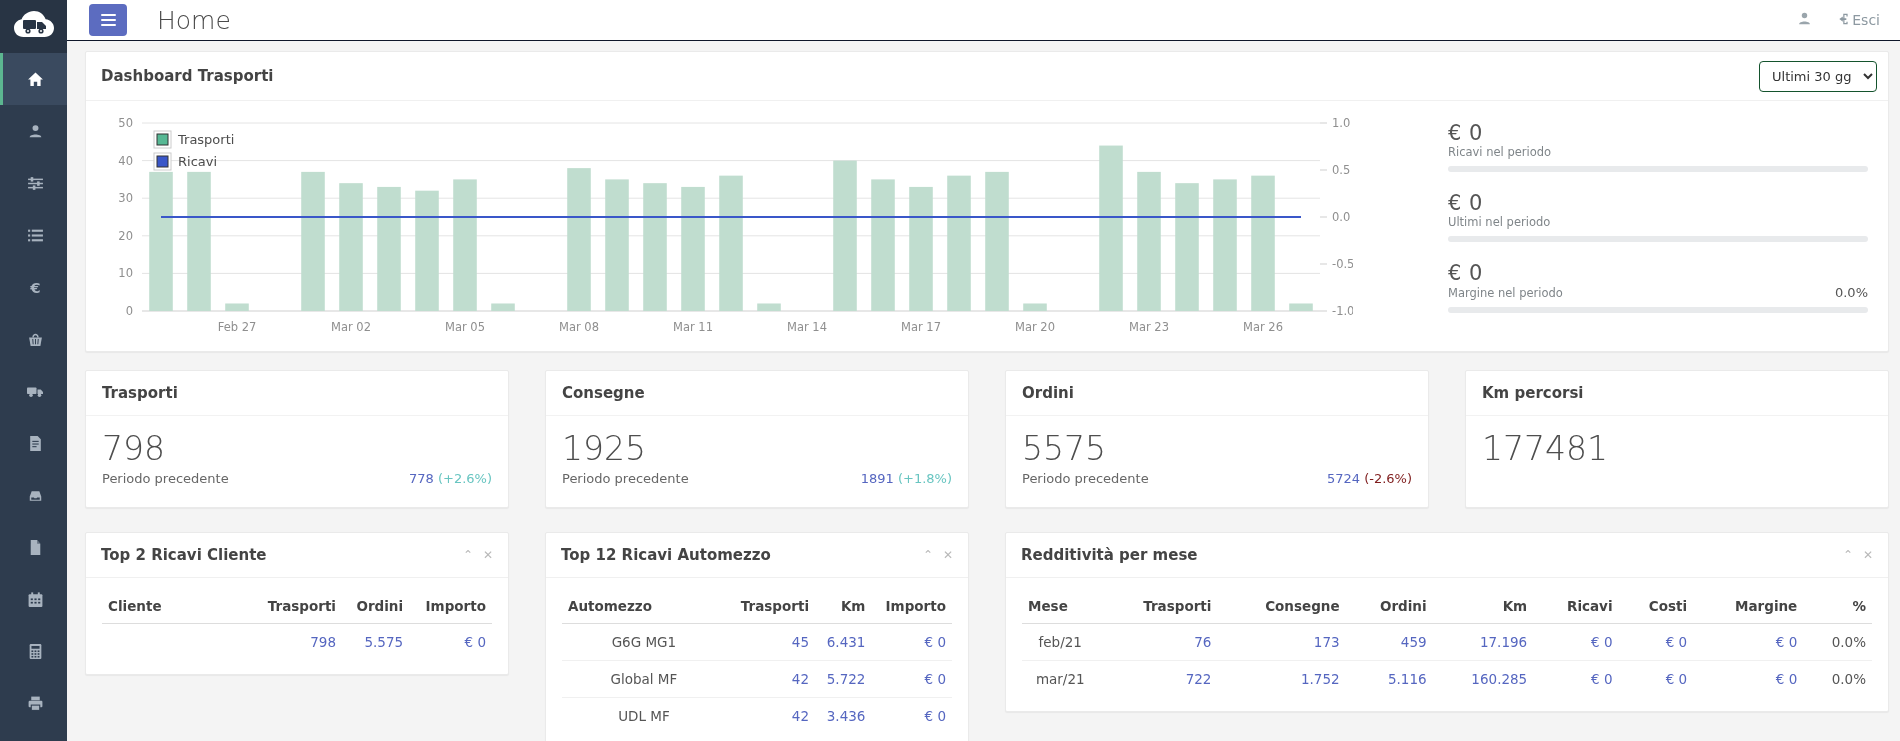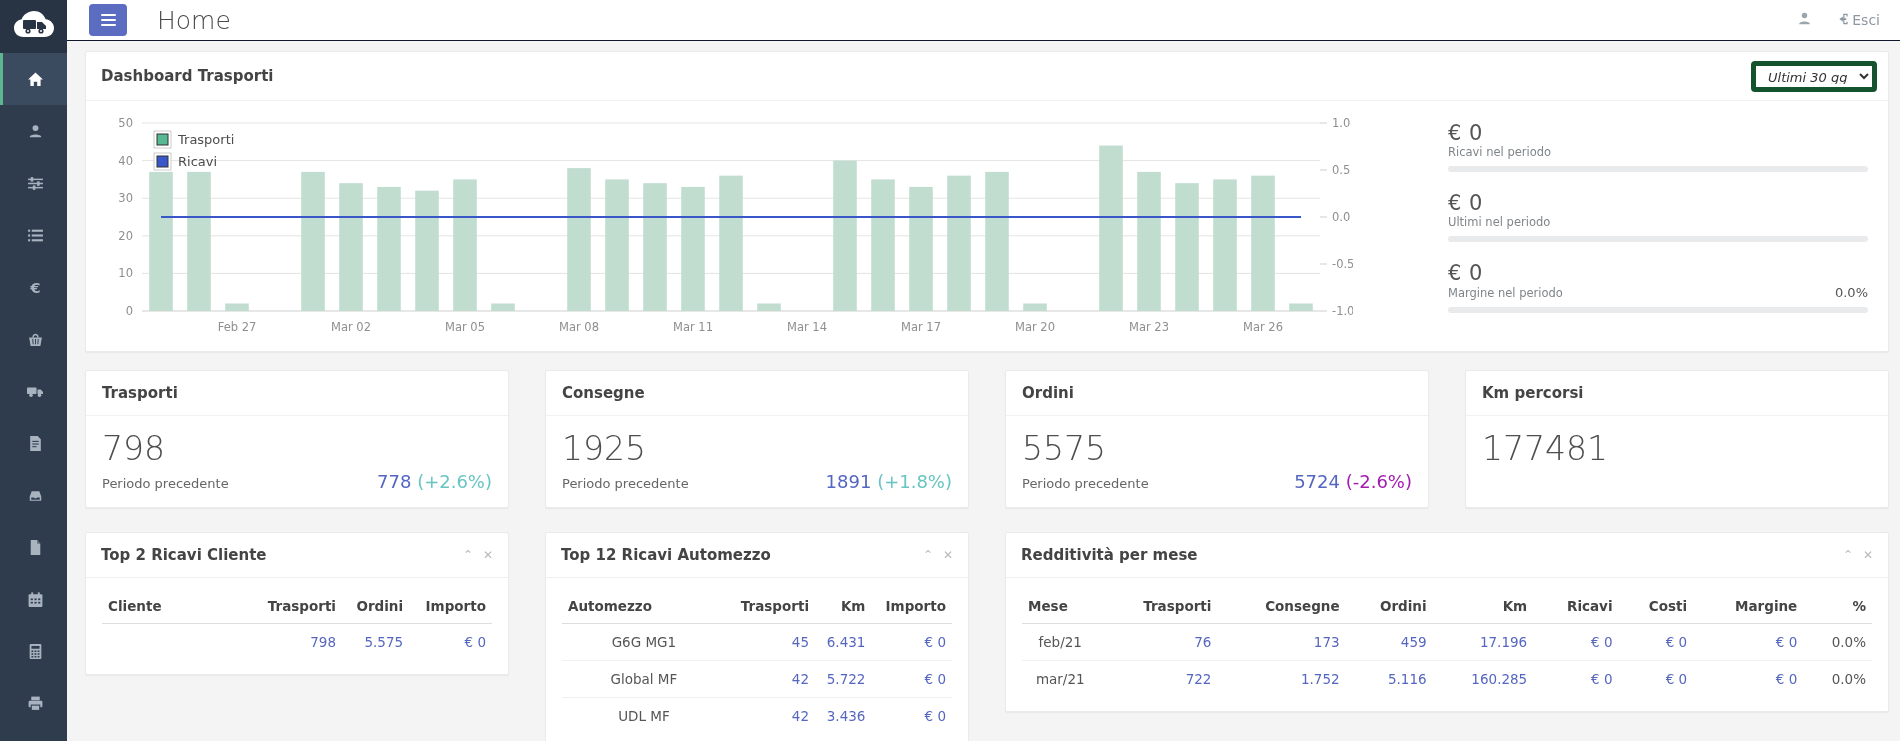--- a/index.html
+++ b/index.html
@@ -30,43 +30,43 @@
   
   .panel { background: #fff; border: 1px solid #eaeaea; border-radius: 2px; box-shadow: 0 1px 1px rgba(0,0,0,0.05); }
   .panel-header { display: flex; align-items: center; justify-content: space-between; padding: 13px 15px; border-bottom: 1px solid #f0f0f0; }
   .panel-title { font-size: 15px; font-weight: 600; color: #444; }
   .panel-tools { color: #b9b9b9; font-size: 12px; display: flex; gap: 10px; }
   .panel-tools span { cursor: pointer; }
 
   
   .dash-panel { height: 301px; margin-bottom: 18px; }
   .dash-header { border-bottom: 1px solid #f0f0f0; height: 49px; display: flex; align-items: center; justify-content: space-between; padding: 0 11px 0 15px; }
-  .period-select { font-family: "DejaVu Sans", sans-serif; font-size: 13px; color: #333; height: 31px; padding: 3px 8px; border: 5px solid #14532d; border-radius: 4px; background: #fff; font-style: italic; }
+  .period-select { font-family: "DejaVu Sans", sans-serif; font-size: 13px; color: #333; height: 31px; padding: 3px 8px; border: 1px solid #14532d; border-radius: 4px; background: #fff; }
   .dash-body { display: flex; padding: 8px 20px 0 12px; }
   .chart-wrap { width: 1255px; }
   .summary { margin-left: 95px; flex: 1; max-width: 445px; padding-top: 12px; }
   .metric { margin-bottom: 19px; }
   .metric-value { font-size: 21px; font-weight: 400; color: #555; letter-spacing: 0.5px; }
   .metric-label-row { display: flex; justify-content: space-between; align-items: baseline; margin-bottom: 7px; }
   .metric-label { font-size: 11.5px; color: #7f8589; }
   .metric-extra { font-size: 13px; color: #555; }
   .progress-track { height: 6px; background: #e8eaec; border-radius: 3px; width: 100%; }
 
   
   .cards-row { display: grid; grid-template-columns: repeat(4, 1fr); gap: 36px; margin-bottom: 24px; }
   .stat-card { background: #fff; border: 1px solid #eaeaea; border-radius: 2px; box-shadow: 0 1px 1px rgba(0,0,0,0.05); height: 138px; }
   .stat-head { padding: 13px 16px; border-bottom: 1px solid #f2f2f2; font-size: 15px; font-weight: 600; color: #444; }
   .stat-body { padding: 12px 16px 0 16px; }
   .stat-value { font-size: 33px; font-weight: 300; color: #4e4e4e; line-height: 1.25; }
   .stat-compare-row { display: flex; justify-content: space-between; align-items: baseline; margin-top: 2px; }
   .stat-label { font-size: 13px; color: #666; }
-  .stat-compare { font-size: 18px; text-align: right; }
+  .stat-compare { font-size: 13px; text-align: right; }
   .dc-blue { color: #5566c0; }
   .dc-teal { color: #68c5c1; }
-  .dc-red  { color: #a21caf; }
+  .dc-red  { color: #7f1d1d; }
 
   
   .bottom-row { display: grid; grid-template-columns: 424px 424px 1fr; gap: 36px; align-items: start; }
   .bottom-panel { overflow: hidden; }
   .bottom-panel .panel-body { padding: 10px 16px 14px 16px; }
 
   table.data-table { width: 100%; border-collapse: collapse; font-size: 13.5px; }
   table.data-table th { font-weight: 700; color: #444; text-align: right; padding: 10px 6px 9px 6px; border-bottom: 1px solid #ddd; }
   table.data-table th:first-child { text-align: left; }
   table.data-table td { padding: 10px 6px; border-bottom: 1px solid #f0f0f0; text-align: right; }

